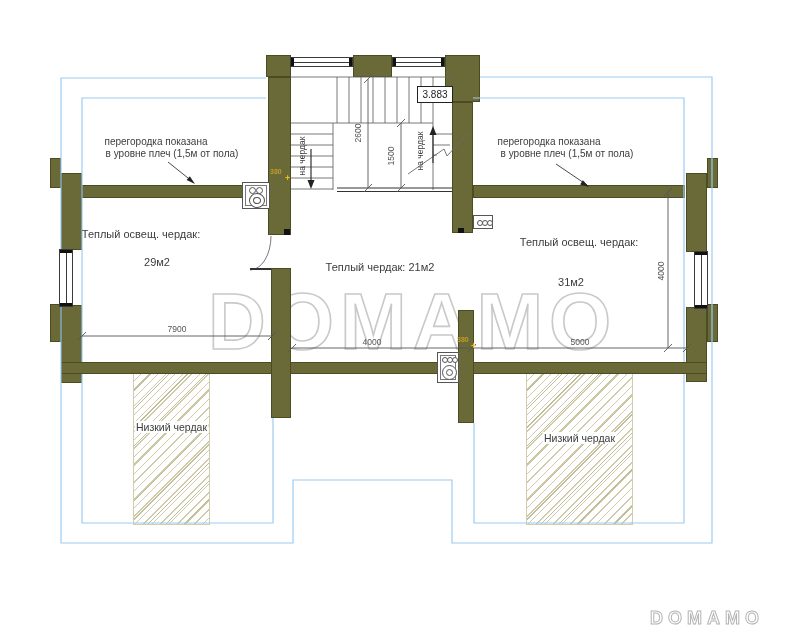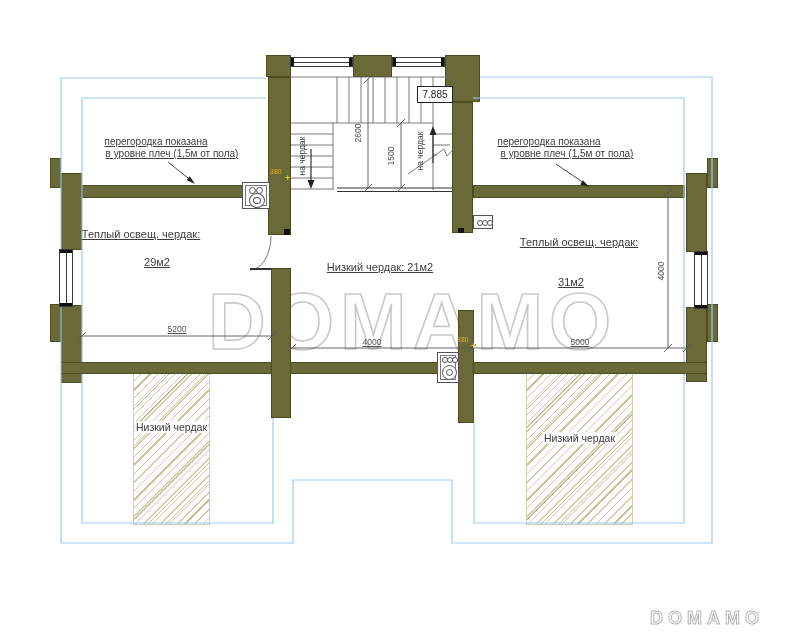--- a/index.html
+++ b/index.html
@@ -10,21 +10,21 @@
   .tick{position:absolute;background:#111;z-index:4;}
   .linework{position:absolute;left:0;top:0;z-index:3;}
   .ln-blue{stroke:var(--roof-outline,#9cccf0);fill:none;stroke-width:1.2px;}
   .ln-thin{stroke:#6a6a6a;fill:none;stroke-width:0.9px;}
   .ln-dark{stroke:#333;fill:none;stroke-width:1.2px;}
   .ln-dim{stroke:var(--dim,#555);fill:none;stroke-width:0.9px;}
   .ln-lead{stroke:#333;fill:none;stroke-width:0.9px;}
   .ln-door{stroke:#333;fill:none;stroke-width:2px;}
   .fill-dark{fill:#222;stroke:none;}
   .t{position:absolute;color:var(--text,#3c3c3c);white-space:nowrap;z-index:5;font-size:10px;}
-  .ctr{transform:translateX(-50%);text-decoration:underline;}
+  .ctr{transform:translateX(-50%);}
   .rot{transform:translate(-50%,-50%) rotate(-90deg);}
   .room-lbl{font-size:11px;}
   .dim-t{font-size:8.5px;color:var(--dim,#555);}
   .thk{font-size:7px;color:var(--thickness-label,#c39a2a);font-weight:bold;}
   .mark{font-size:9px;color:var(--marker,#f5c518);font-weight:bold;}
   .stair-t{font-size:8.5px;}
   .level-box{position:absolute;left:417px;top:86px;width:34px;height:15px;border:1px solid #222;
              background:#fff;z-index:5;font-size:10px;text-align:center;line-height:15px;color:#222;}
   .hatch{position:absolute;z-index:1;border:1px solid #d2cdb0;background-color:#fff;background-image:
      repeating-linear-gradient(135deg,transparent 0,transparent 5px,var(--hatch,#cfcaa8) 5px,var(--hatch,#cfcaa8) 6px),
@@ -144,37 +144,37 @@
     <div class="circ" style="left:8px;top:16px;width:5px;height:5px"></div>
   </div>
 
   <div class="hatch" style="left:133px;top:372px;width:75px;height:151px">
     <span class="hatch-lbl" style="top:48px">Низкий чердак</span>
   </div>
   <div class="hatch" style="left:526px;top:372px;width:105px;height:151px">
     <span class="hatch-lbl" style="top:59px">Низкий чердак</span>
   </div>
 
-  <div class="level-box">7.885</div>
+  <div class="level-box">3.883</div>
 
   <div class="t ctr" style="left:156px;top:136px">перегородка показана</div>
   <div class="t ctr" style="left:172px;top:148px">в уровне плеч (1,5м от пола)</div>
   <div class="t ctr" style="left:549px;top:136px">перегородка показана</div>
   <div class="t ctr" style="left:567px;top:148px">в уровне плеч (1,5м от пола)</div>
 
   <div class="t ctr room-lbl" style="left:141px;top:228px">Теплый освещ. чердак:</div>
   <div class="t ctr room-lbl" style="left:157px;top:256px">29м2</div>
-  <div class="t ctr room-lbl" style="left:380px;top:261px">Низкий чердак: 21м2</div>
+  <div class="t ctr room-lbl" style="left:380px;top:261px">Теплый чердак: 21м2</div>
   <div class="t ctr room-lbl" style="left:579px;top:236px">Теплый освещ. чердак:</div>
   <div class="t ctr room-lbl" style="left:571px;top:276px">31м2</div>
 
   <div class="t rot stair-t" style="left:302px;top:156px">на чердак</div>
   <div class="t rot stair-t" style="left:420px;top:151px">на чердак</div>
 
-  <div class="t ctr dim-t" style="left:177px;top:324px">5200</div>
+  <div class="t ctr dim-t" style="left:177px;top:324px">7900</div>
   <div class="t ctr dim-t" style="left:372px;top:337px">4000</div>
   <div class="t ctr dim-t" style="left:580px;top:337px">5000</div>
   <div class="t rot dim-t" style="left:661px;top:271px">4000</div>
   <div class="t rot dim-t" style="left:358px;top:133px">2600</div>
   <div class="t rot dim-t" style="left:391px;top:156px">1500</div>
   <div class="t thk" style="left:270px;top:168px">380</div>
   <div class="t thk" style="left:457px;top:336px">380</div>
   <div class="t mark" style="left:285px;top:173px">+</div>
   <div class="t mark" style="left:471px;top:341px">+</div>
 

